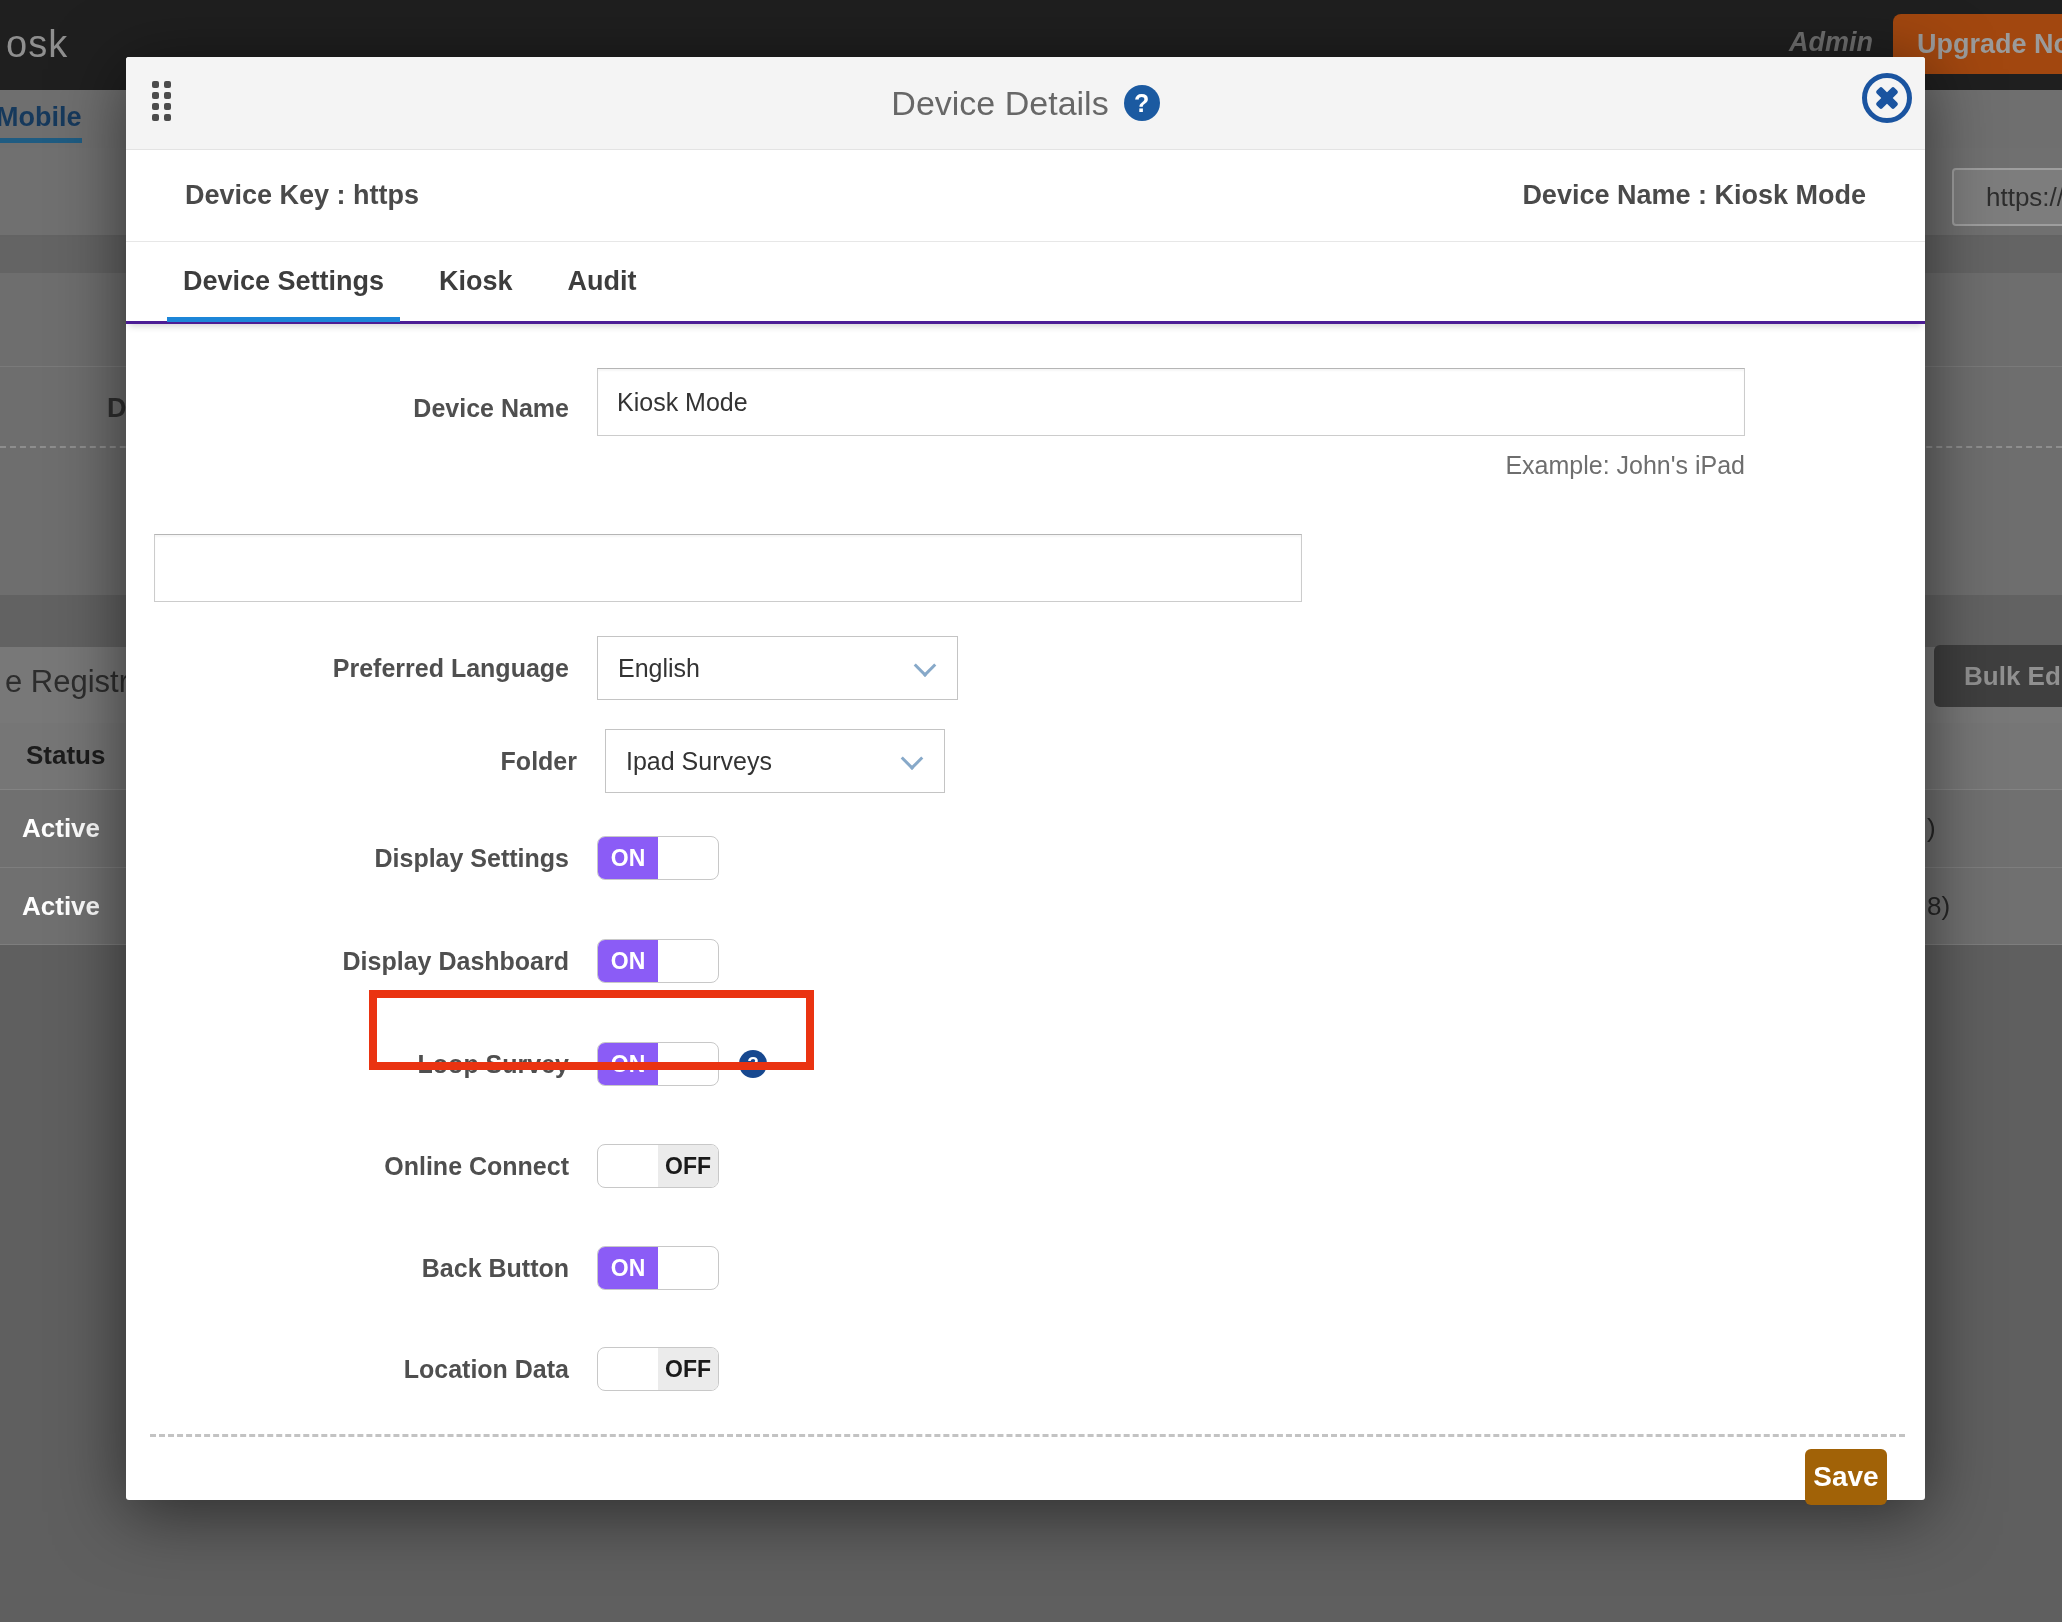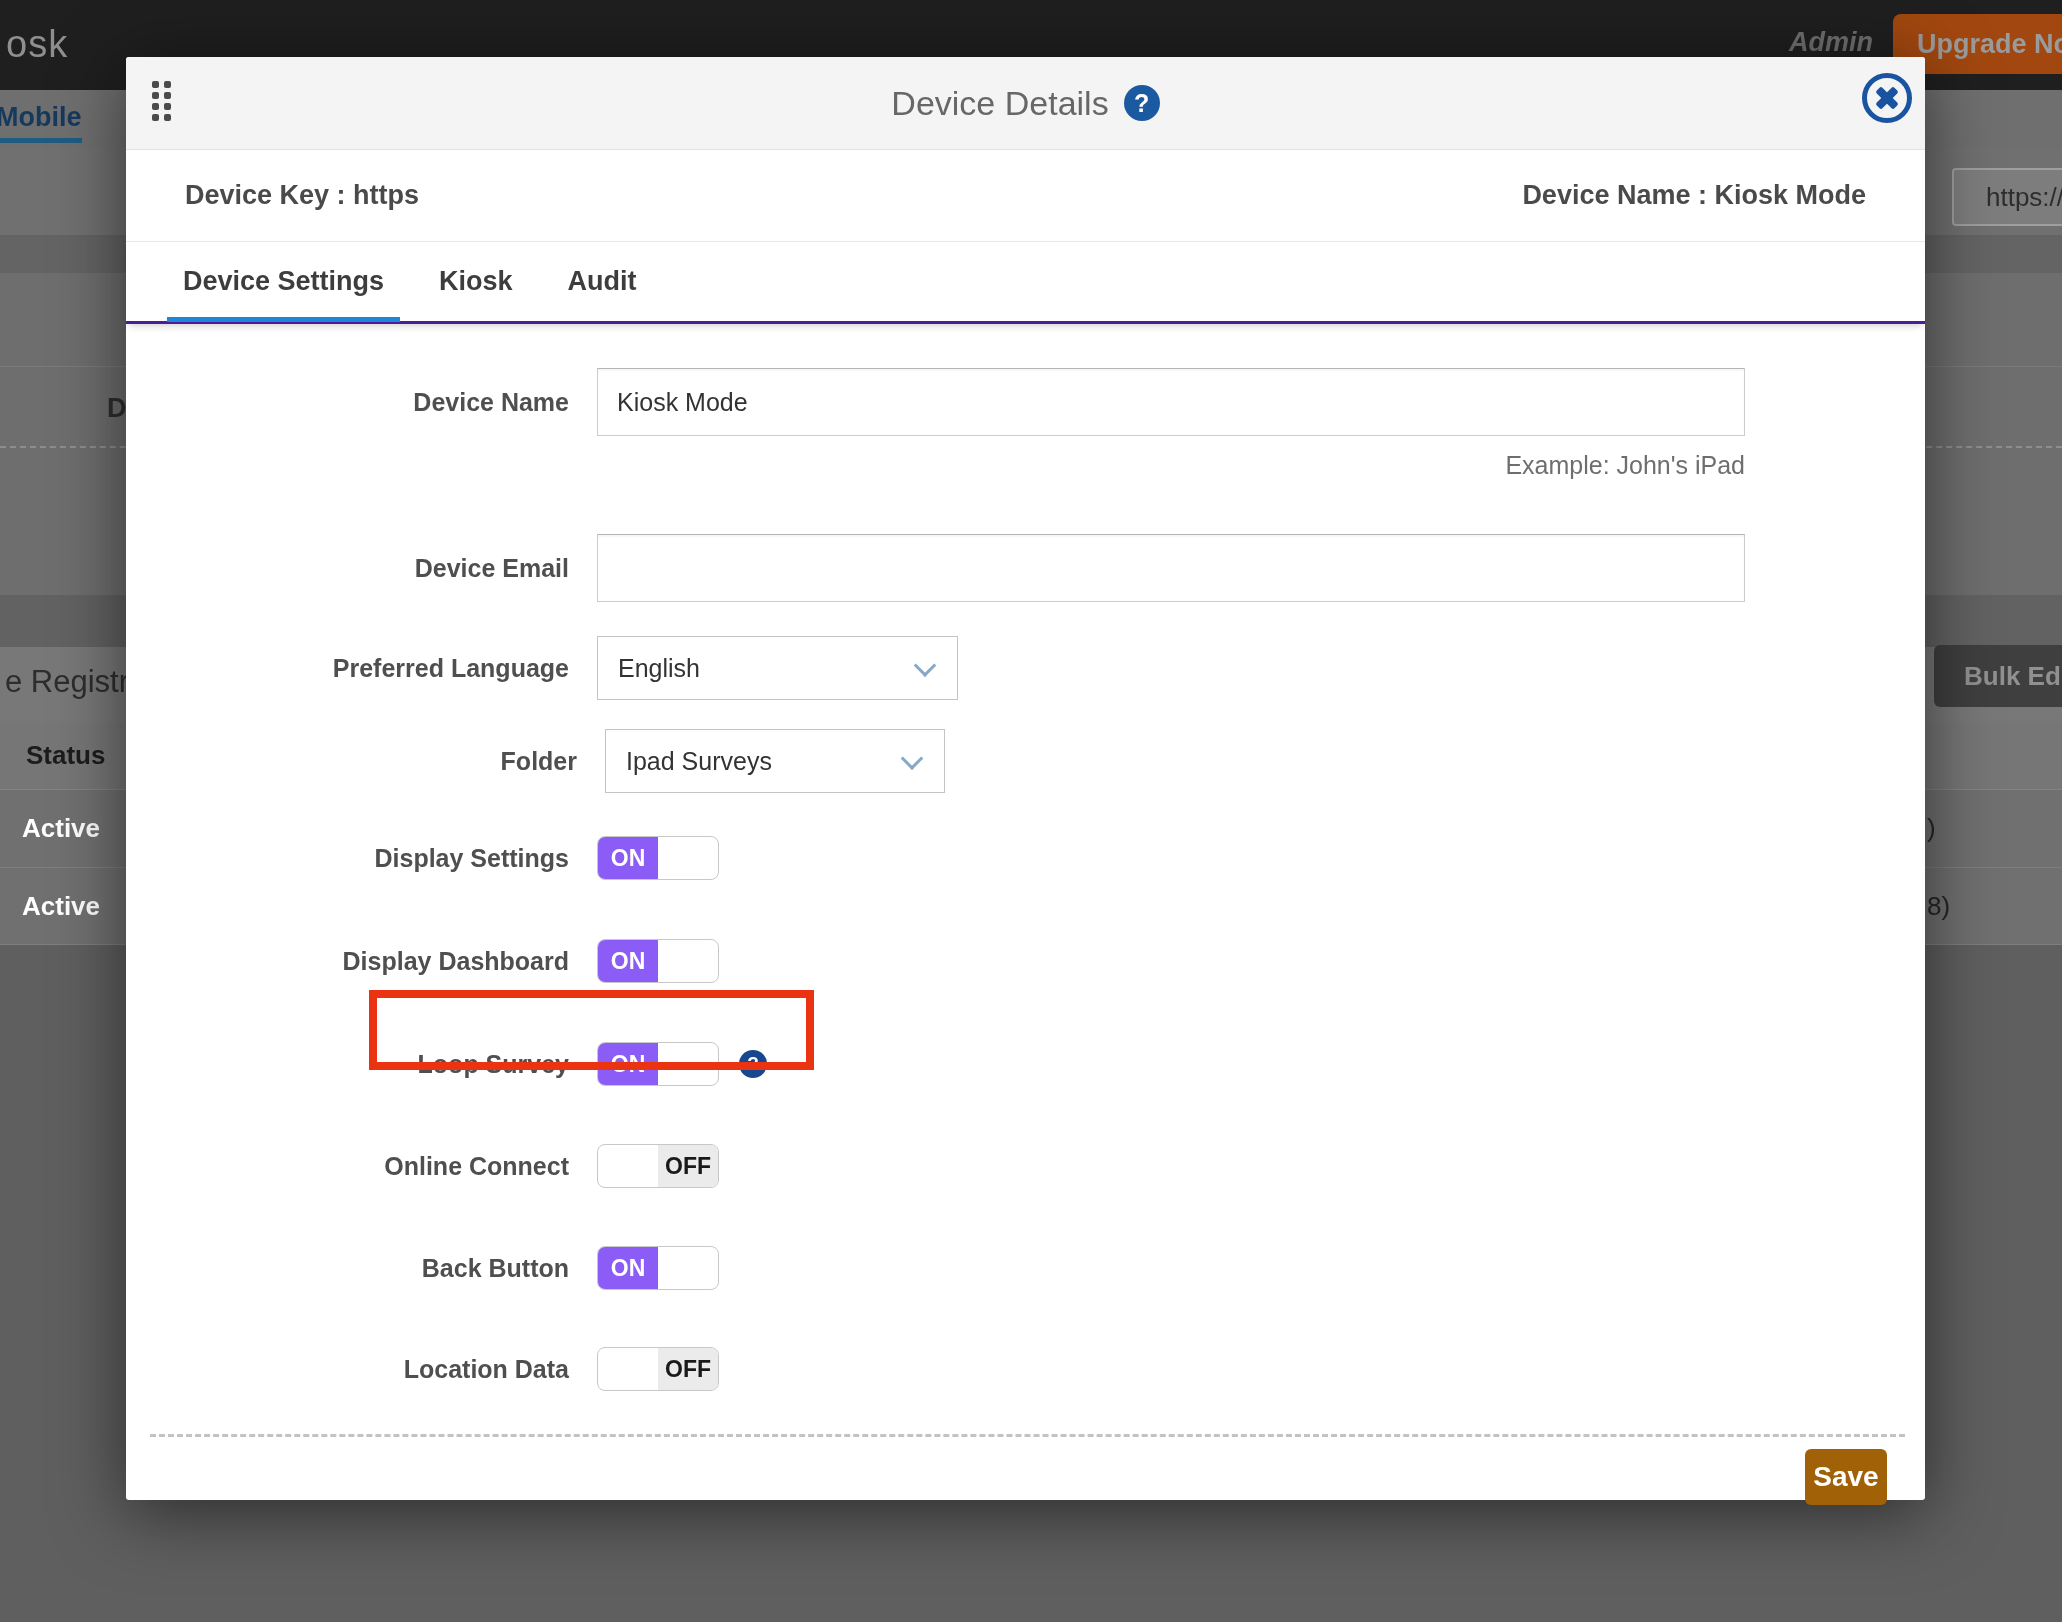--- a/index.html
+++ b/index.html
@@ -48,21 +48,21 @@
   .close-btn .bar.b1 { transform:translate(-50%,-50%) rotate(45deg); }
   .close-btn .bar.b2 { transform:translate(-50%,-50%) rotate(-45deg); }
 
   .m-sub { height:92px; display:flex; align-items:center; justify-content:space-between; padding:0 59px; border-bottom:1px solid #e7e7e7; font-size:27px; font-weight:600; color:#4a4a4a; }
 
   .m-tabs { position:relative; height:82px; display:flex; padding-left:41px; border-bottom:3px solid #4c1d95; box-shadow:0 5px 7px -3px rgba(0,0,0,.18); }
   .tab { position:relative; display:flex; align-items:center; padding:0 16px; margin-right:23px; font-size:27px; font-weight:600; color:#3d3d3d; cursor:pointer; }
   .tab.active::after { content:""; position:absolute; left:0; right:0; bottom:-1px; height:5px; background:#1d86d8; }
 
   .m-form { position:relative; padding-top:44px; }
-  .frow { display:flex; align-items:center; }
+  .frow { display:flex; align-items:flex-end; }
   .flabel { flex:none; width:443px; text-align:right; font-size:25px; font-weight:700; color:#4f4f4f; }
   .lh56 { line-height:56px; } .lh64 { line-height:64px; } .lh44 { line-height:44px; }
   .fctrl { margin-left:28px; display:flex; }
 
   .text-input { width:1148px; height:68px; border:1px solid #ccc; border-top-color:#b5b5b5; font-size:25px; color:#333; padding:0 19px; background:#fff; font-family:inherit; box-shadow:inset 0 2px 2px rgba(0,0,0,.04); }
   .hint { width:1148px; margin:14px 0 0 471px; height:30px; line-height:30px; text-align:right; font-size:25px; color:#6e6e6e; }
 
   .select { position:relative; height:64px; border:1px solid #c4c4c4; background:#fff; display:flex; align-items:center; padding-left:20px; font-size:25px; color:#333; cursor:pointer; }
   .w-lang { width:361px; } .w-folder { width:340px; }
   .chev { position:absolute; right:24px; top:50%; width:16px; height:16px; border-left:3px solid #87a9c9; border-bottom:3px solid #87a9c9; transform:translateY(-65%) rotate(-45deg); }
@@ -163,21 +163,20 @@
 
       <div class="frow">
         <span class="flabel lh56">Device Name</span>
         <span class="fctrl">
             <input class="text-input" type="text" value="Kiosk Mode" style="">
           </span>
       </div>
       <div class="hint">Example: John's iPad</div>
 
       <div class="frow mt54">
-        <span class="flabel lh56">Device Email</span>
         <span class="fctrl">
             <input class="text-input" type="text" value="" style="">
           </span>
       </div>
 
       <div class="frow mt34">
         <span class="flabel lh64">Preferred Language</span>
         <span class="fctrl">
           <span class="select w-lang">
             <span>English</span>

